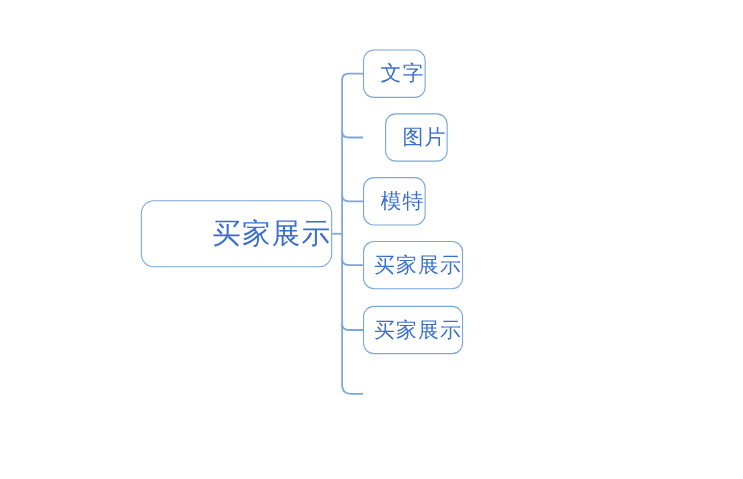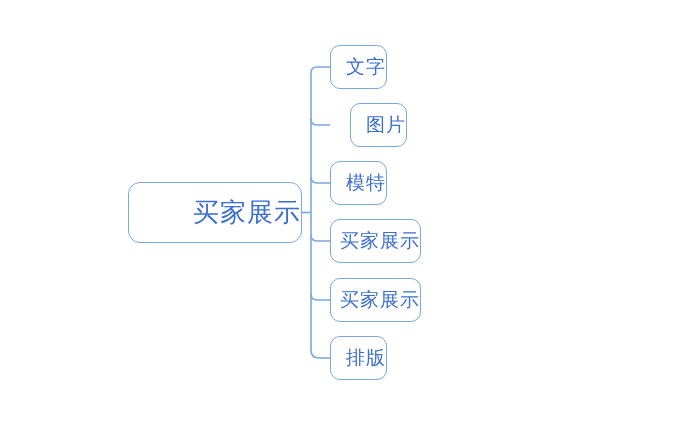--- a/index.html
+++ b/index.html
@@ -96,17 +96,14 @@
   </div>
 
   <div class="node child w4 n3">
     <span>买家展示</span>
   </div>
 
   <div class="node child w4 n4">
     <span>买家展示</span>
   </div>
 
-  <div class="node child w2 n5">
-    <span>排版</span>
-  </div>
 
 </div>
 
 </body></html>

